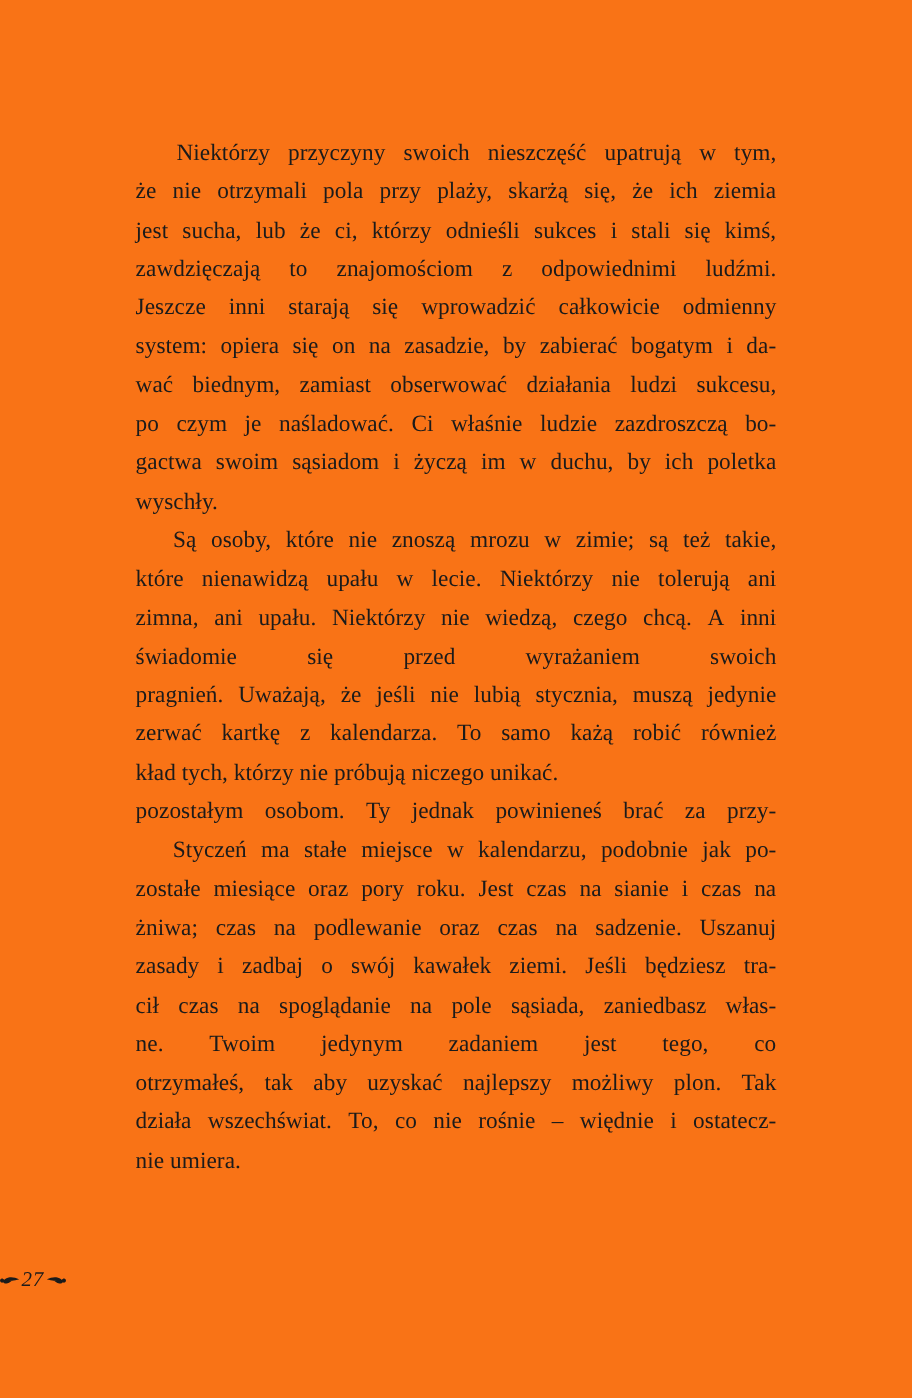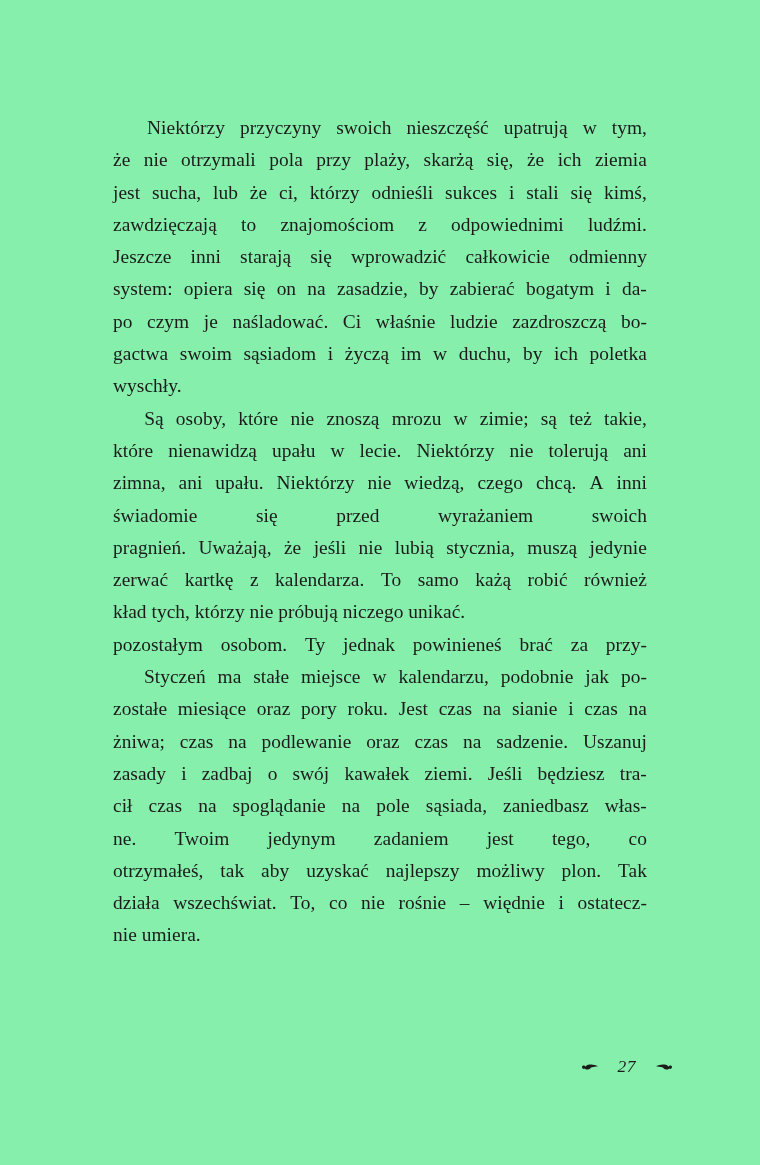--- a/index.html
+++ b/index.html
@@ -16,21 +16,21 @@
     color: #1b1b1b;
     -webkit-font-smoothing: antialiased;
   }
 
   .page {
     position: absolute;
     left: 0;
     top: 0;
     width: 760px;
     height: 1165px;
-    background: #86efac;
+    background: #f97316;
   }
 
   .text-block {
     position: absolute;
     left: 113px;
     top: 112px;
     width: 534px;
   }
 
   .para {
@@ -70,22 +70,22 @@
     position: absolute;
     left: 0;
     top: 1056px;
     width: 672px;
     text-align: center;
     font-size: 17px;
     font-style: italic;
     color: #1b1b1b;
     display: flex;
     align-items: center;
-    justify-content: flex-end;
-    gap: 19px;
+    justify-content: flex-start;
+    gap: 1px;
   }
 
   .folio-num {
     font-family: "Liberation Serif", "DejaVu Serif", serif;
     font-style: italic;
     font-size: 17.5px;
     letter-spacing: 0.5px;
   }
 
   .leaf {
@@ -162,20 +162,29 @@
           <span>opiera</span>
           <span>się</span>
           <span>on</span>
           <span>na</span>
           <span>zasadzie,</span>
           <span>by</span>
           <span>zabierać</span>
           <span>bogatym</span>
           <span>i</span>
           <span>da-</span>
+        </span>
+        <span class="line justify">
+          <span>wać</span>
+          <span>biednym,</span>
+          <span>zamiast</span>
+          <span>obserwować</span>
+          <span>działania</span>
+          <span>ludzi</span>
+          <span>sukcesu,</span>
         </span>
         <span class="line justify">
           <span>po</span>
           <span>czym</span>
           <span>je</span>
           <span>naśladować.</span>
           <span>Ci</span>
           <span>właśnie</span>
           <span>ludzie</span>
           <span>zazdroszczą</span>

